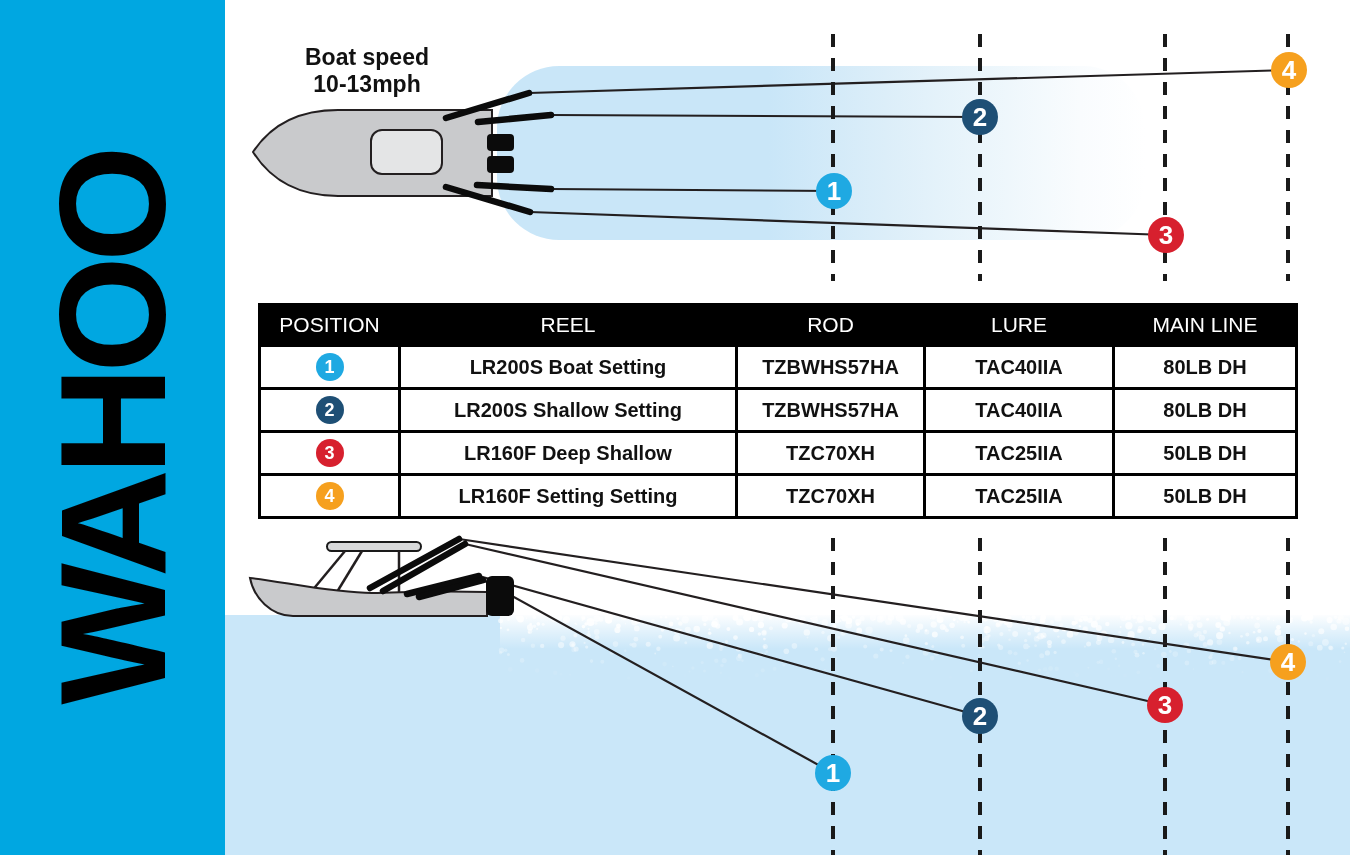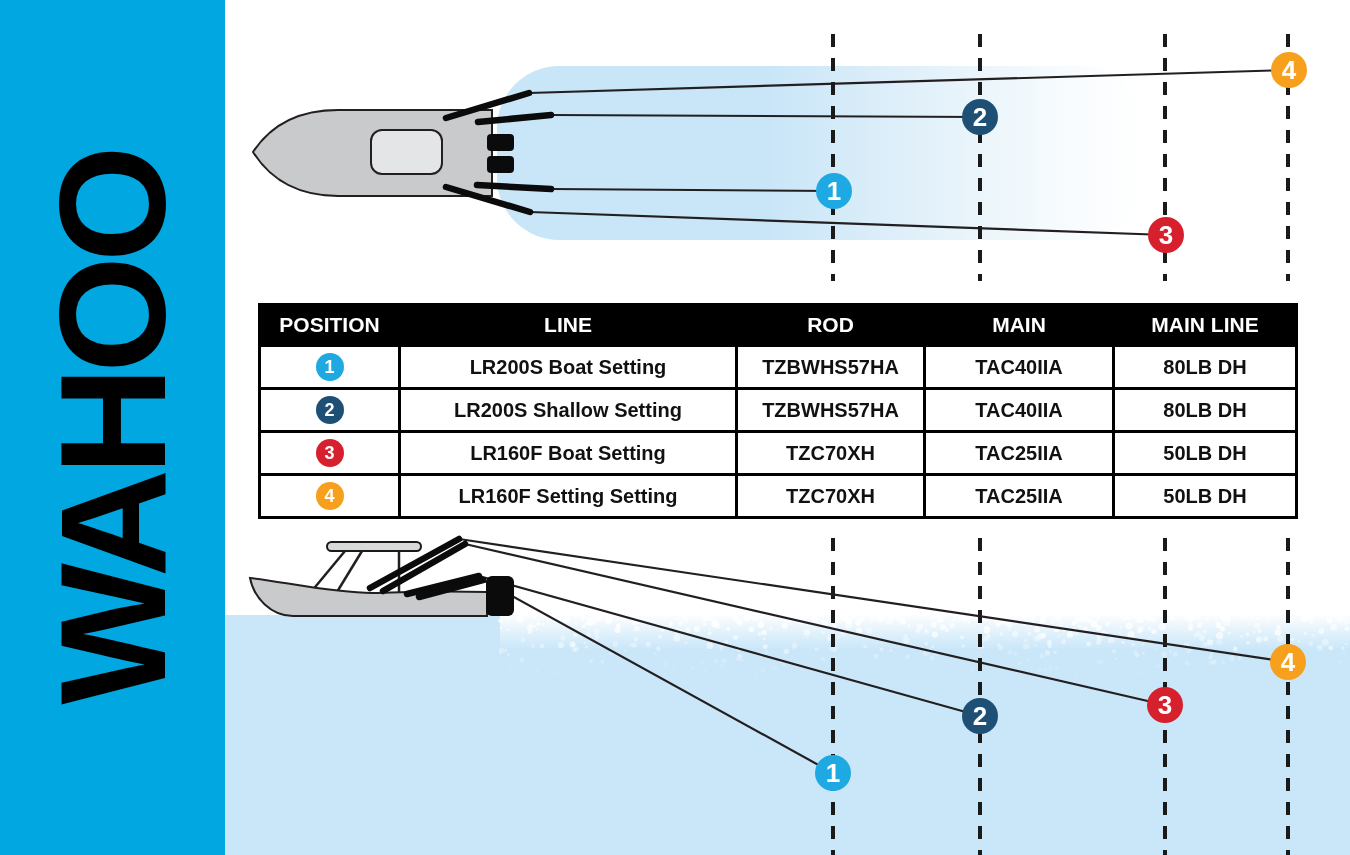--- a/index.html
+++ b/index.html
@@ -32,21 +32,21 @@
     fill:#fff;font-family:"Liberation Sans",sans-serif;
     font-size:26px;font-weight:bold;text-anchor:middle;
   }
   
   .rig-table{
     position:absolute;left:258px;top:303px;width:1037px;
     border-collapse:collapse;table-layout:fixed;
     font-family:"Liberation Sans",sans-serif;
   }
   .rig-table th{
-    background:#000;color:#fff;font-size:21px;font-weight:bold;
+    background:#000;color:#fff;font-size:21px;font-weight:normal;
     height:38px;border:3px solid #000;padding:0;text-align:center;
   }
   .rig-table td{
     border:3px solid #000;height:40px;padding:0;text-align:center;
     font-size:20px;font-weight:bold;color:#111;background:#fff;
   }
   .badge{
     display:inline-block;width:28px;height:28px;border-radius:50%;
     color:#fff;font-size:18px;font-weight:bold;line-height:28px;
     text-align:center;vertical-align:middle;
@@ -54,20 +54,24 @@
 </style>
 </head>
 <body>
 
 <div class="canvas">
 
   <div class="sidebar" id="sidebar" style="background: rgb(0, 167, 225);">
     <div class="wahoo">WAHOO</div>
   </div>
 
+  <div class="boat-speed">
+    <div>Boat speed</div>
+    <div>10-13mph</div>
+  </div>
 
   <svg id="top-svg" class="top-svg" width="1350" height="300" viewBox="0 0 1350 300">
     <defs>
       <linearGradient id="wakeGrad" x1="0" y1="0" x2="1" y2="0">
         <stop offset="0" stop-color="#C9E6F8"></stop>
         <stop offset="0.42" stop-color="#C9E6F8"></stop>
         <stop offset="0.60" stop-color="#DCEEF9"></stop>
         <stop offset="0.74" stop-color="#EAF5FB"></stop>
         <stop offset="0.90" stop-color="#F9FCFE"></stop>
         <stop offset="1" stop-color="#FFFFFF"></stop>
@@ -124,44 +128,44 @@
     <colgroup id="rig-cols">
         <col style="width: 140px;">
         <col style="width: 337px;">
         <col style="width: 188px;">
         <col style="width: 189px;">
         <col style="width: 183px;">
       </colgroup>
     <thead>
         <tr id="rig-head">
           <th>POSITION</th>
-          <th>LINE</th>
+          <th>REEL</th>
           <th>ROD</th>
-          <th>MAIN</th>
+          <th>LURE</th>
           <th>MAIN LINE</th>
         </tr>
       </thead>
     <tbody id="rig-body">
         <tr>
           <td><span class="badge" style="background: rgb(31, 169, 226);">1</span></td>
           <td>LR200S Boat Setting</td>
           <td>TZBWHS57HA</td>
           <td>TAC40IIA</td>
           <td>80LB DH</td>
         </tr>
         <tr>
           <td><span class="badge" style="background: rgb(30, 79, 117);">2</span></td>
           <td>LR200S Shallow Setting</td>
           <td>TZBWHS57HA</td>
           <td>TAC40IIA</td>
           <td>80LB DH</td>
         </tr>
         <tr>
           <td><span class="badge" style="background: rgb(215, 32, 46);">3</span></td>
-          <td>LR160F Boat Setting</td>
+          <td>LR160F Deep Shallow</td>
           <td>TZC70XH</td>
           <td>TAC25IIA</td>
           <td>50LB DH</td>
         </tr>
         <tr>
           <td><span class="badge" style="background: rgb(246, 160, 30);">4</span></td>
           <td>LR160F Setting Setting</td>
           <td>TZC70XH</td>
           <td>TAC25IIA</td>
           <td>50LB DH</td>

